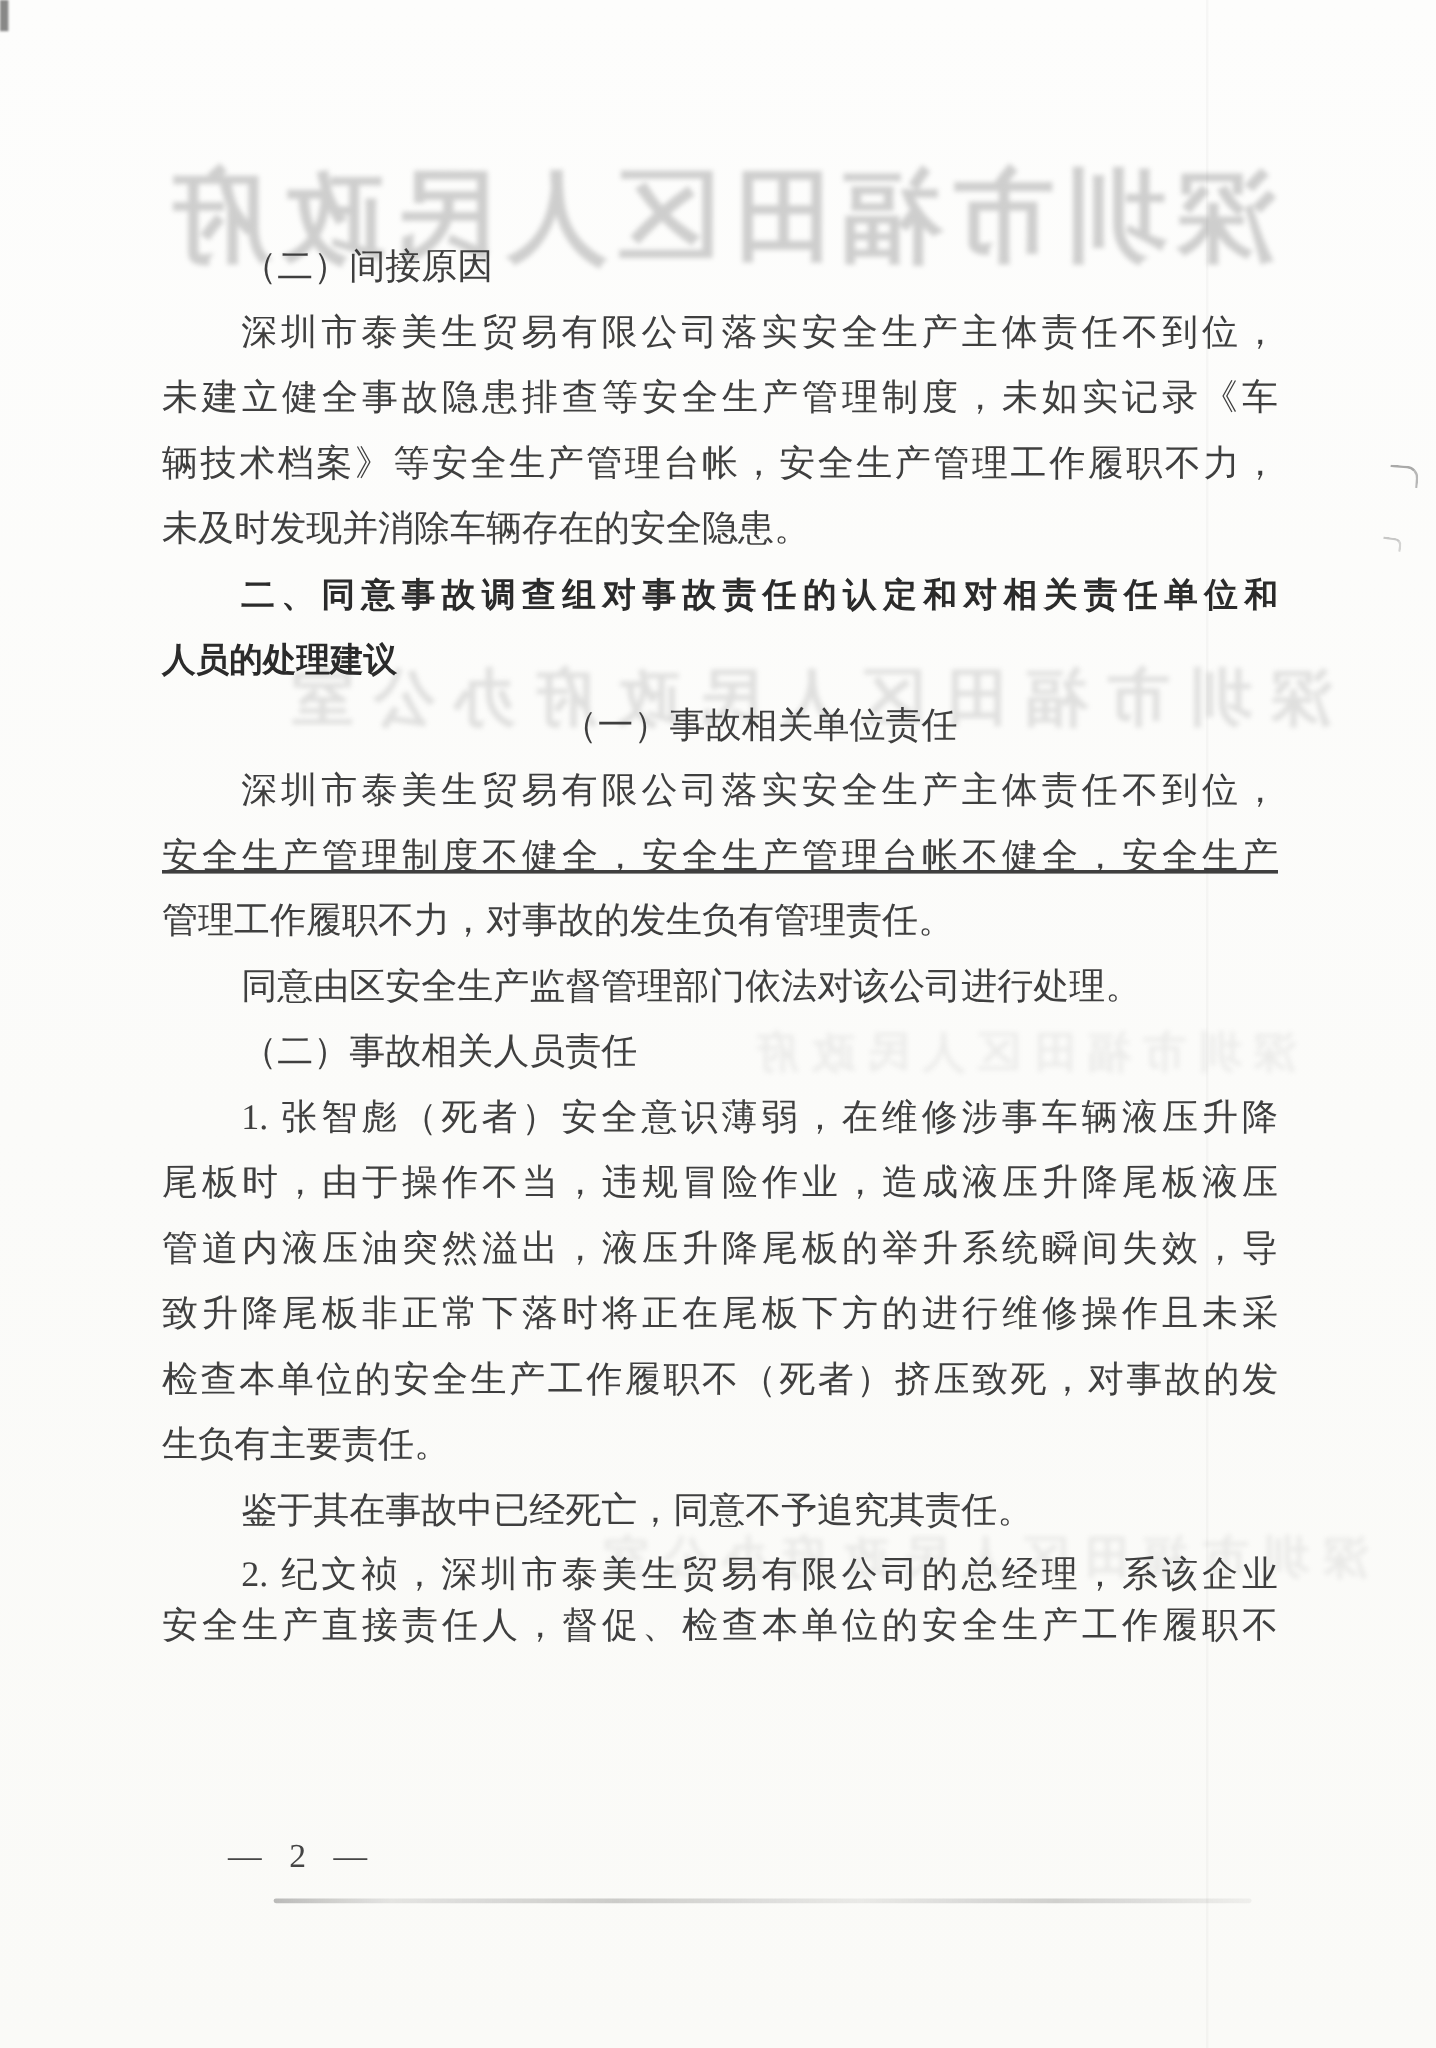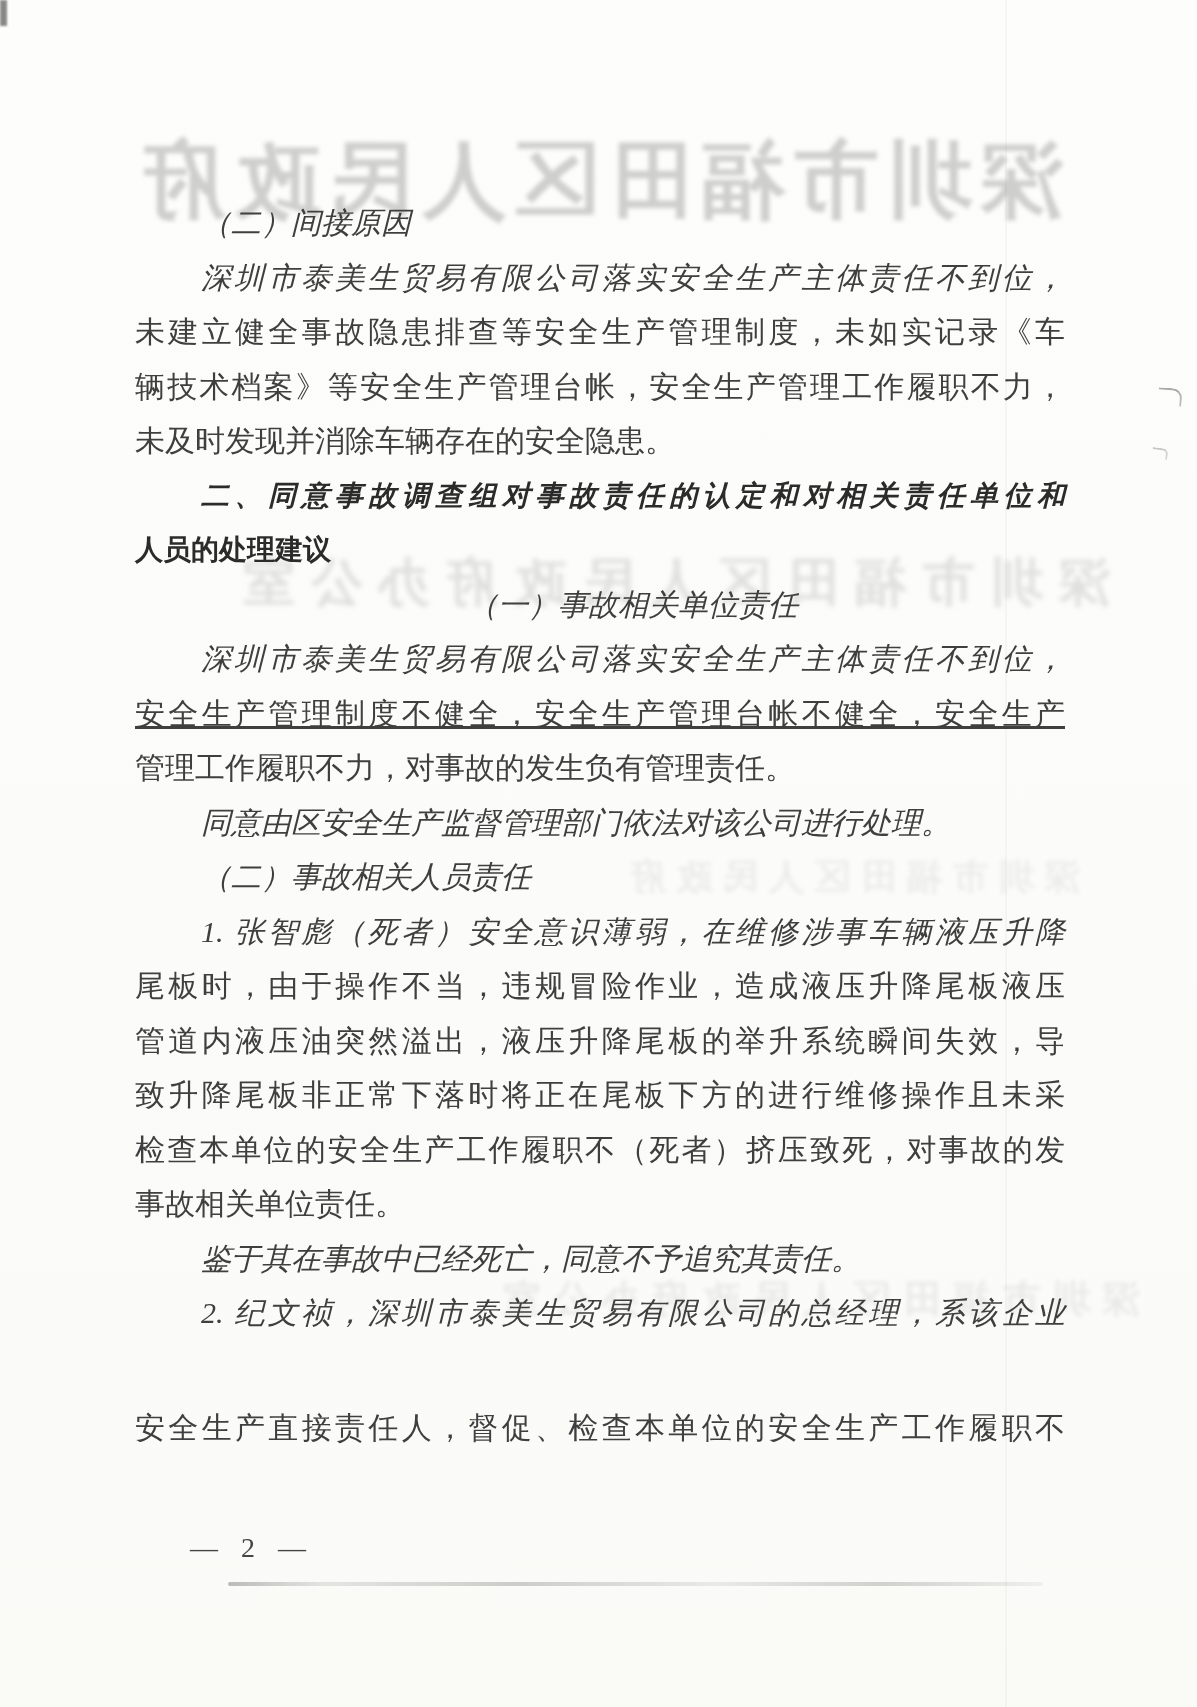--- a/index.html
+++ b/index.html
@@ -28,21 +28,21 @@
     letter-spacing: 0px;
     white-space: nowrap;
     font-family: "Liberation Serif", serif;
   }
   .line.justify {
     white-space: normal;
     text-align: justify;
     text-align-last: justify;
     text-justify: inter-character;
   }
-  .line.indent { padding-left: 66px; width: 864px; font-style: italic; }
+  .line.indent { padding-left: 66px; width: 864px; }
   .line.bold {
     font-family: "Liberation Sans", sans-serif;
     font-weight: 700;
     font-size: 28px;
     color: #2b2b2b;
   }
   
   .pageno {
     position: absolute;
     left: 190px;
@@ -145,24 +145,24 @@
       <div class="line indent justify" style="top: 638px;">深圳市泰美生贸易有限公司落实安全生产主体责任不到位，</div>
       <div class="line justify" style="top: 692.5px; text-decoration: underline;">安全生产管理制度不健全，安全生产管理台帐不健全，安全生产</div>
       <div class="line" style="top: 747px;">管理工作履职不力，对事故的发生负有管理责任。</div>
       <div class="line indent" style="top: 801.5px;">同意由区安全生产监督管理部门依法对该公司进行处理。</div>
       <div class="line indent" style="top: 856px;">（二）事故相关人员责任</div>
       <div class="line indent justify" style="top: 910.5px;">1. 张智彪（死者）安全意识薄弱，在维修涉事车辆液压升降</div>
       <div class="line justify" style="top: 965px;">尾板时，由于操作不当，违规冒险作业，造成液压升降尾板液压</div>
       <div class="line justify" style="top: 1019.5px;">管道内液压油突然溢出，液压升降尾板的举升系统瞬间失效，导</div>
       <div class="line justify" style="top: 1074px;">致升降尾板非正常下落时将正在尾板下方的进行维修操作且未采</div>
       <div class="line justify" style="top: 1128.5px;">检查本单位的安全生产工作履职不（死者）挤压致死，对事故的发</div>
-      <div class="line" style="top: 1183px;">事故相关单位责任。</div>
+      <div class="line" style="top: 1183px;">生负有主要责任。</div>
       <div class="line indent" style="top: 1237.5px;">鉴于其在事故中已经死亡，同意不予追究其责任。</div>
       <div class="line indent justify" style="top: 1292px;">2. 纪文祯，深圳市泰美生贸易有限公司的总经理，系该企业</div>
-      <div class="line justify" style="top: 1407px;">安全生产直接责任人，督促、检查本单位的安全生产工作履职不</div>
+      <div class="line justify" style="top: 1334px;">安全生产直接责任人，督促、检查本单位的安全生产工作履职不</div>
     </div>
 
   <div class="pageno">— 2 —</div>
 
   <div class="fold-line"></div>
   <div class="smudge"></div>
   <div class="corner-artifact"></div>
   <div class="pen-mark-1"></div>
   <div class="pen-mark-2"></div>
 

